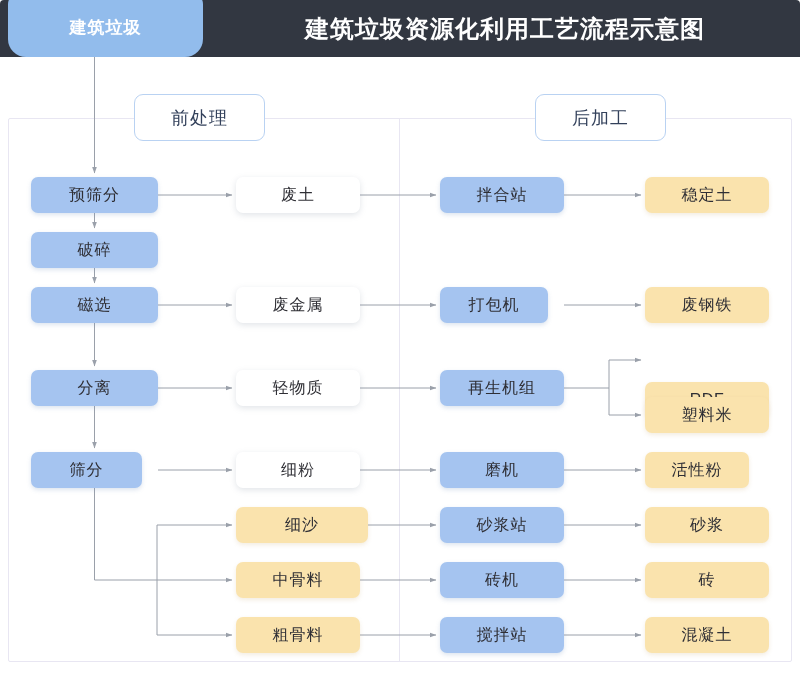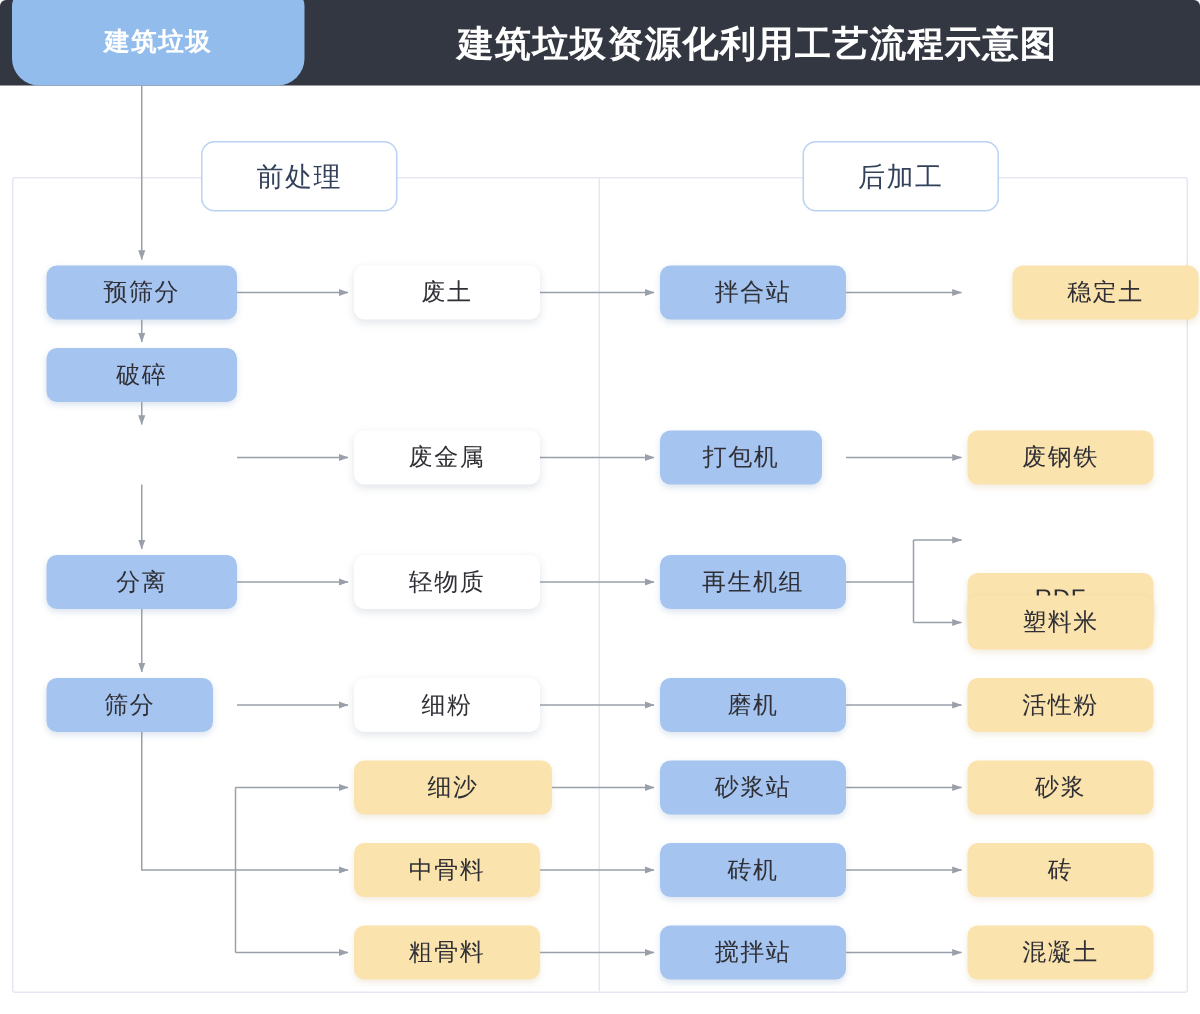--- a/index.html
+++ b/index.html
@@ -125,41 +125,42 @@
 
       <path d="M564,388 L609,388 M609,360 L609,415"></path>
     </g>
   </svg>
 
   <div class="stage-pill" id="pill-pre">前处理</div>
   <div class="stage-pill" id="pill-post">后加工</div>
 
   <div class="node blue" style="left:31px;top:177px;width:127px;">预筛分</div>
   <div class="node blue" style="left:31px;top:232px;width:127px;">破碎</div>
+  <div class="node blue" style="left:31px;top:287px;width:127px;">磁选</div>
   <div class="node blue" style="left:31px;top:370px;width:127px;">分离</div>
   <div class="node blue" style="left:31px;top:452px;width:111px;">筛分</div>
 
   <div class="node white" style="left:236px;top:177px;width:124px;">废土</div>
   <div class="node white" style="left:236px;top:287px;width:124px;">废金属</div>
   <div class="node white" style="left:236px;top:370px;width:124px;">轻物质</div>
   <div class="node white" style="left:236px;top:452px;width:124px;">细粉</div>
   <div class="node yellow" style="left:236px;top:507px;width:132px;">细沙</div>
   <div class="node yellow" style="left:236px;top:562px;width:124px;">中骨料</div>
   <div class="node yellow" style="left:236px;top:617px;width:124px;">粗骨料</div>
 
   <div class="node blue" style="left:440px;top:177px;width:124px;">拌合站</div>
   <div class="node blue" style="left:440px;top:287px;width:108px;">打包机</div>
   <div class="node blue" style="left:440px;top:370px;width:124px;">再生机组</div>
   <div class="node blue" style="left:440px;top:452px;width:124px;">磨机</div>
   <div class="node blue" style="left:440px;top:507px;width:124px;">砂浆站</div>
   <div class="node blue" style="left:440px;top:562px;width:124px;">砖机</div>
   <div class="node blue" style="left:440px;top:617px;width:124px;">搅拌站</div>
 
-  <div class="node yellow" style="left:645px;top:177px;width:124px;margin-left:30px;">稳定土</div>
+  <div class="node yellow" style="left:645px;top:177px;width:124px;">稳定土</div>
   <div class="node yellow" style="left:645px;top:287px;width:124px;">废钢铁</div>
   <div class="node yellow latin" style="left:645px;top:342px;width:124px;">RDF</div>
   <div class="node yellow" style="left:645px;top:397px;width:124px;">塑料米</div>
-  <div class="node yellow" style="left:645px;top:452px;width:124px;">活性粉</div>
+  <div class="node yellow" style="left:645px;top:452px;width:104px;">活性粉</div>
   <div class="node yellow" style="left:645px;top:507px;width:124px;">砂浆</div>
   <div class="node yellow" style="left:645px;top:562px;width:124px;">砖</div>
   <div class="node yellow" style="left:645px;top:617px;width:124px;">混凝土</div>
 
 </div>
 
 </body></html>

